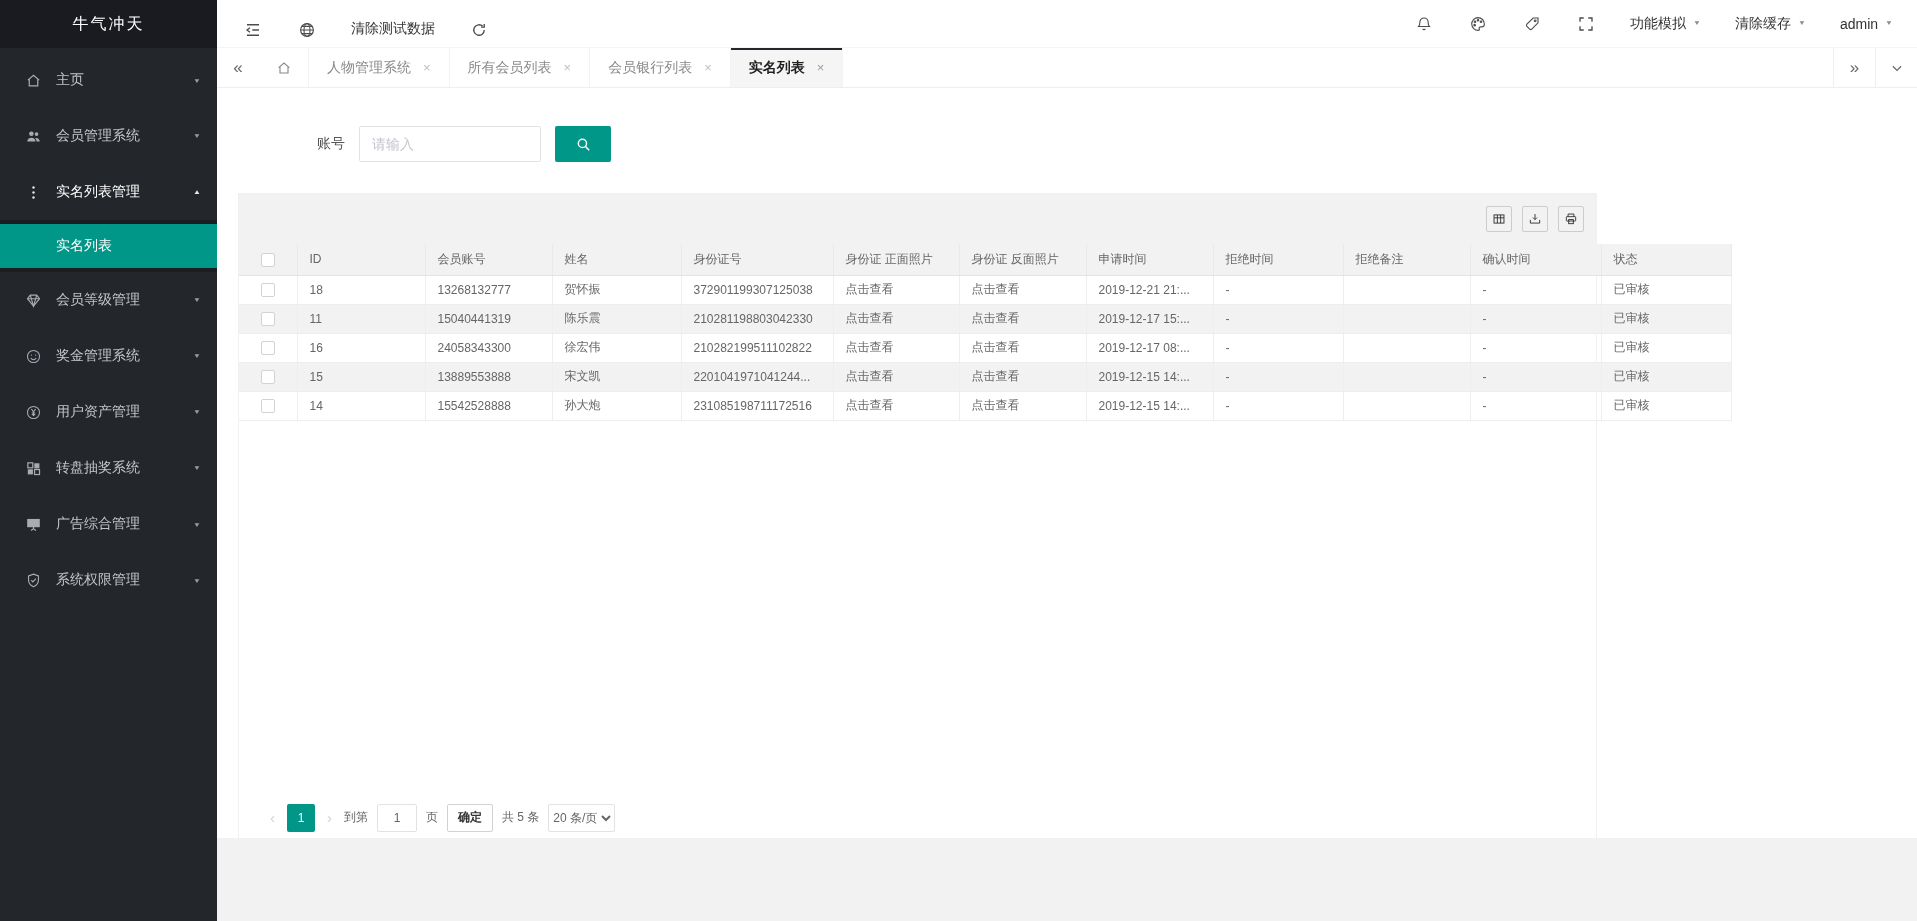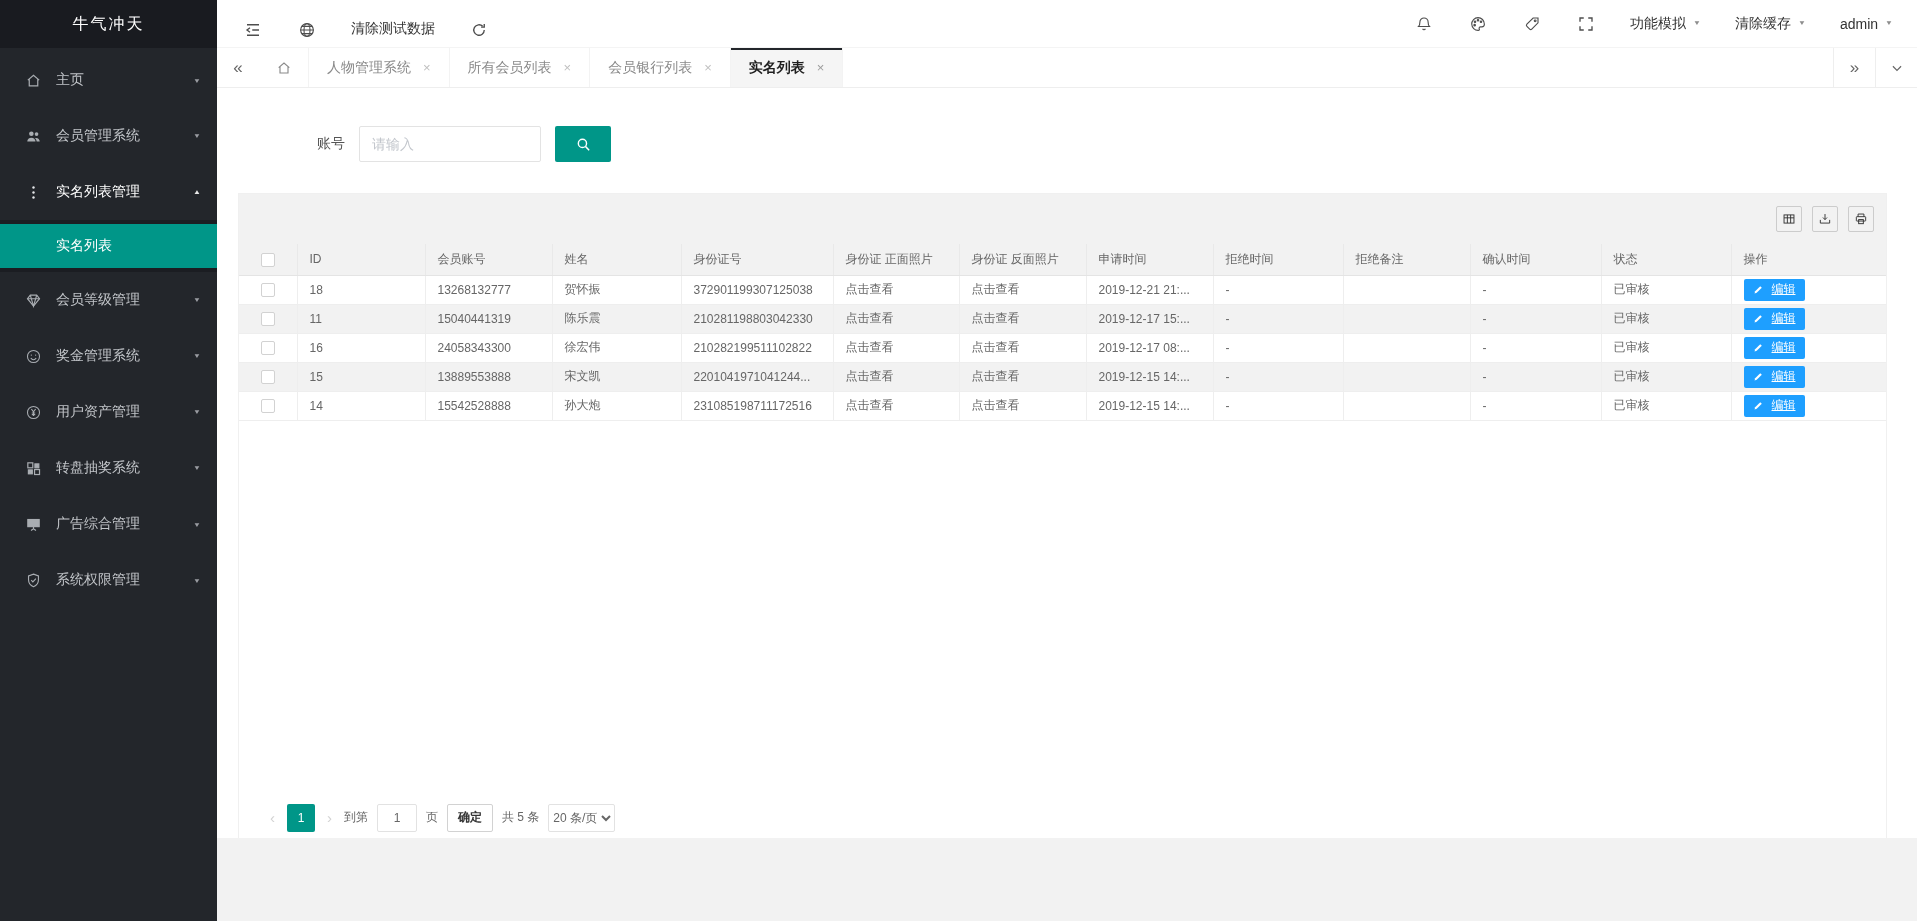--- a/index.html
+++ b/index.html
@@ -52,21 +52,21 @@
   
   .page { height:750px; background:#fff; overflow:hidden; }
   .search-row { display:flex; align-items:center; padding:38px 0 0 100px; }
   .search-label { font-size:14px; color:#555; margin-right:14px; }
   .search-input { width:182px; height:36px; border:1px solid #e3e3e3; border-radius:2px; padding:0 12px; font-size:14px; color:#333; outline:none; font-family:inherit; }
   .search-input::placeholder { color:#c2c6cc; }
   .search-btn { width:56px; height:36px; margin-left:14px; background:#009688; border:none; border-radius:2px; display:flex; align-items:center; justify-content:center; cursor:pointer; }
   .search-btn svg { width:17px; height:17px; }
 
   
-  .card { margin:31px 0 0 21px; width:1649px; background:#fff; border:1px solid #f0f0f0; }
+  .card { margin:31px 0 0 21px; width:1359px; background:#fff; border:1px solid #f0f0f0; }
   .toolbar { height:50px; background:#f2f2f2; display:flex; align-items:center; justify-content:flex-end; padding-right:12px; gap:10px; }
   .tool-btn { width:26px; height:26px; border:1px solid #ccc; border-radius:2px; background:transparent; display:flex; align-items:center; justify-content:center; color:#333; cursor:pointer; }
   .tool-btn svg { width:14px; height:14px; }
 
   table { width:100%; border-collapse:collapse; table-layout:fixed; font-size:12px; color:#666; }
   th { height:31px; background:#f2f2f2; font-weight:normal; text-align:left; padding:0 12px; color:#666;
        border-right:1px solid #e9e9e9; border-bottom:1px solid #e4e4e4; overflow:hidden; white-space:nowrap; }
   th:last-child { border-right:none; }
   td { height:29px; padding:0 12px; border-right:1px solid #eee; border-bottom:1px solid #eee; overflow:hidden; white-space:nowrap; text-overflow:ellipsis; }
   td:last-child { border-right:none; }

